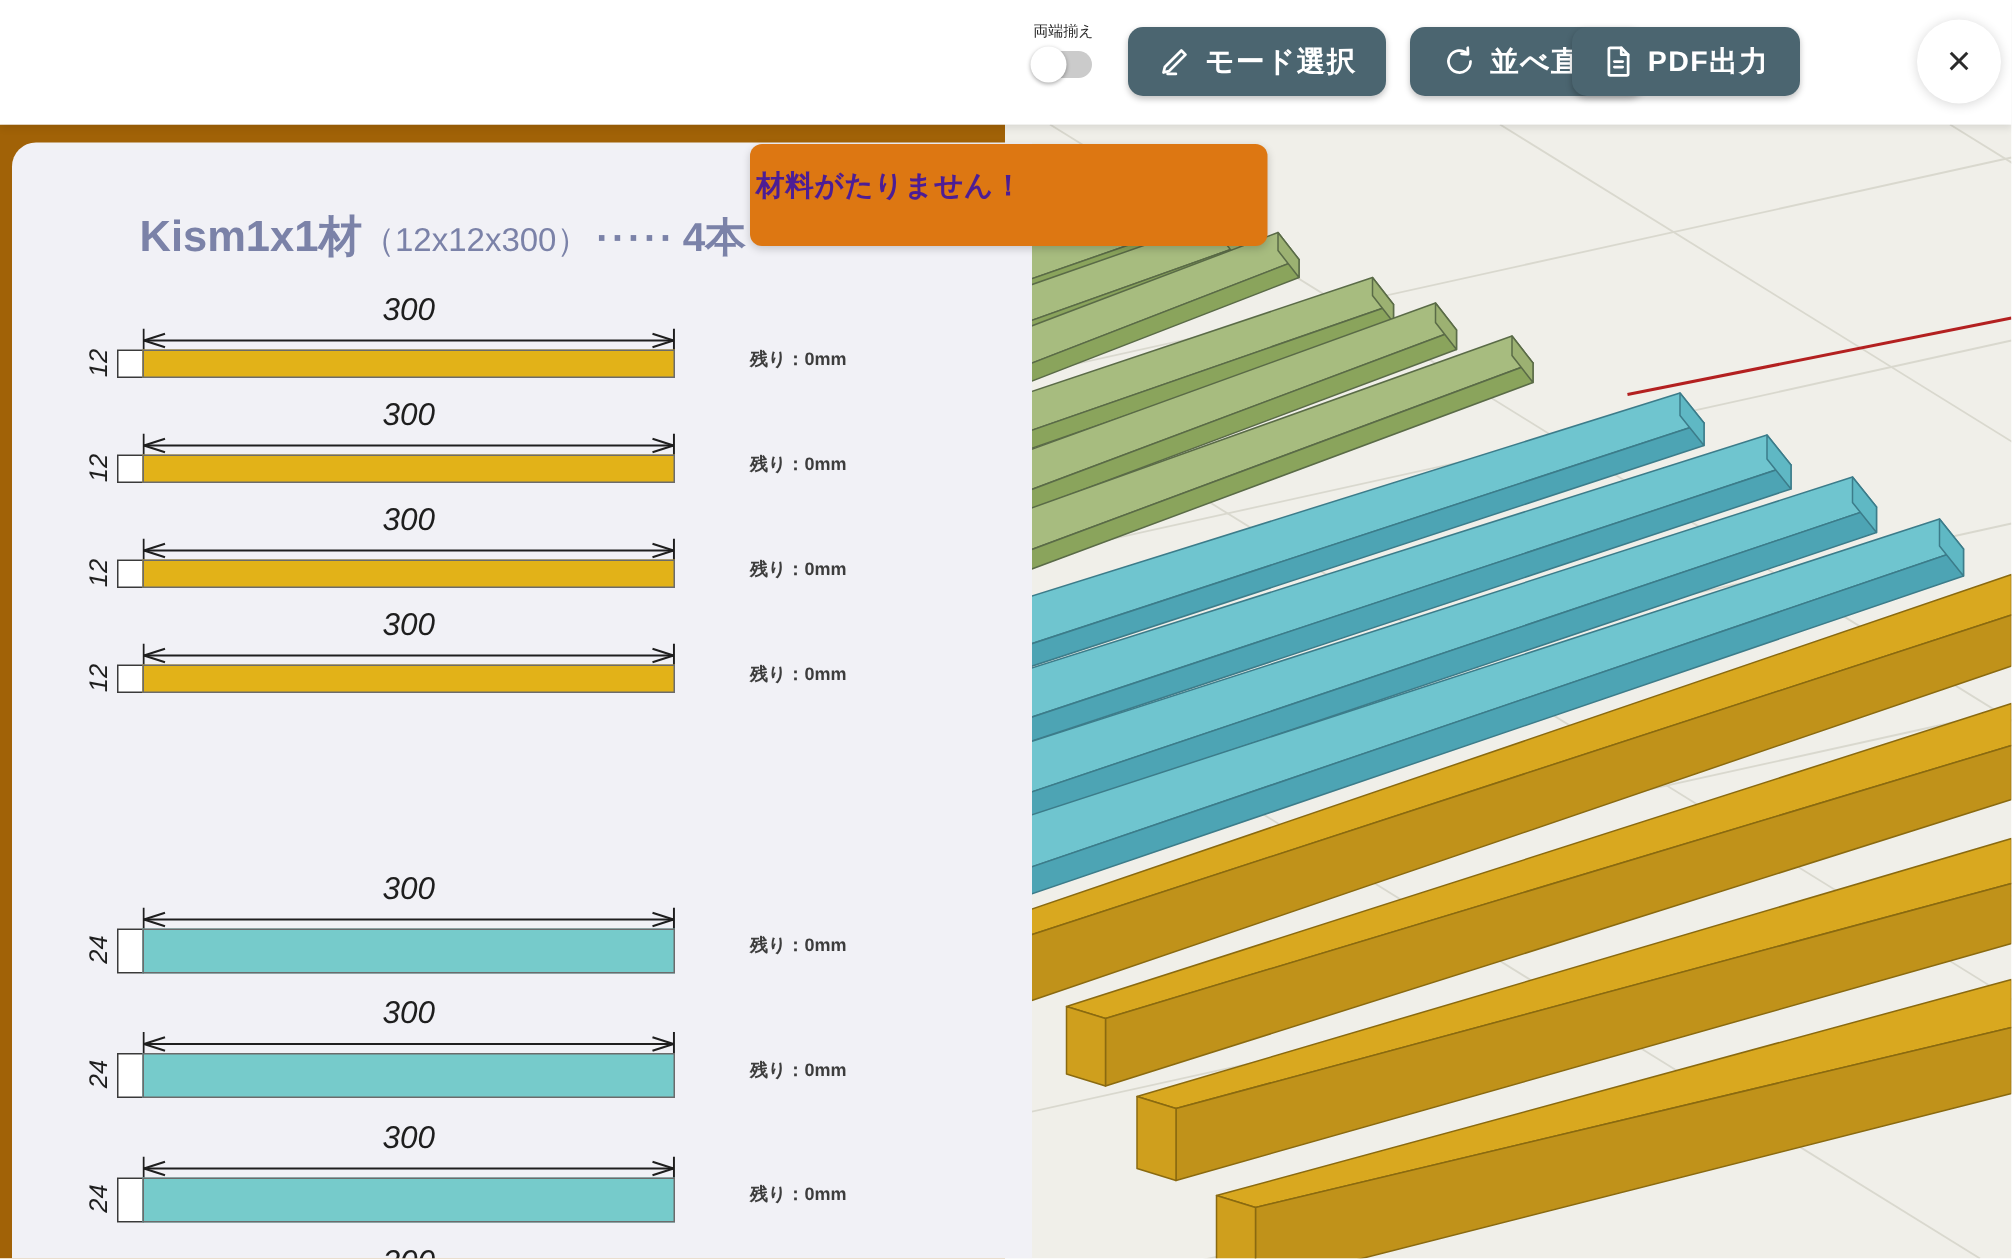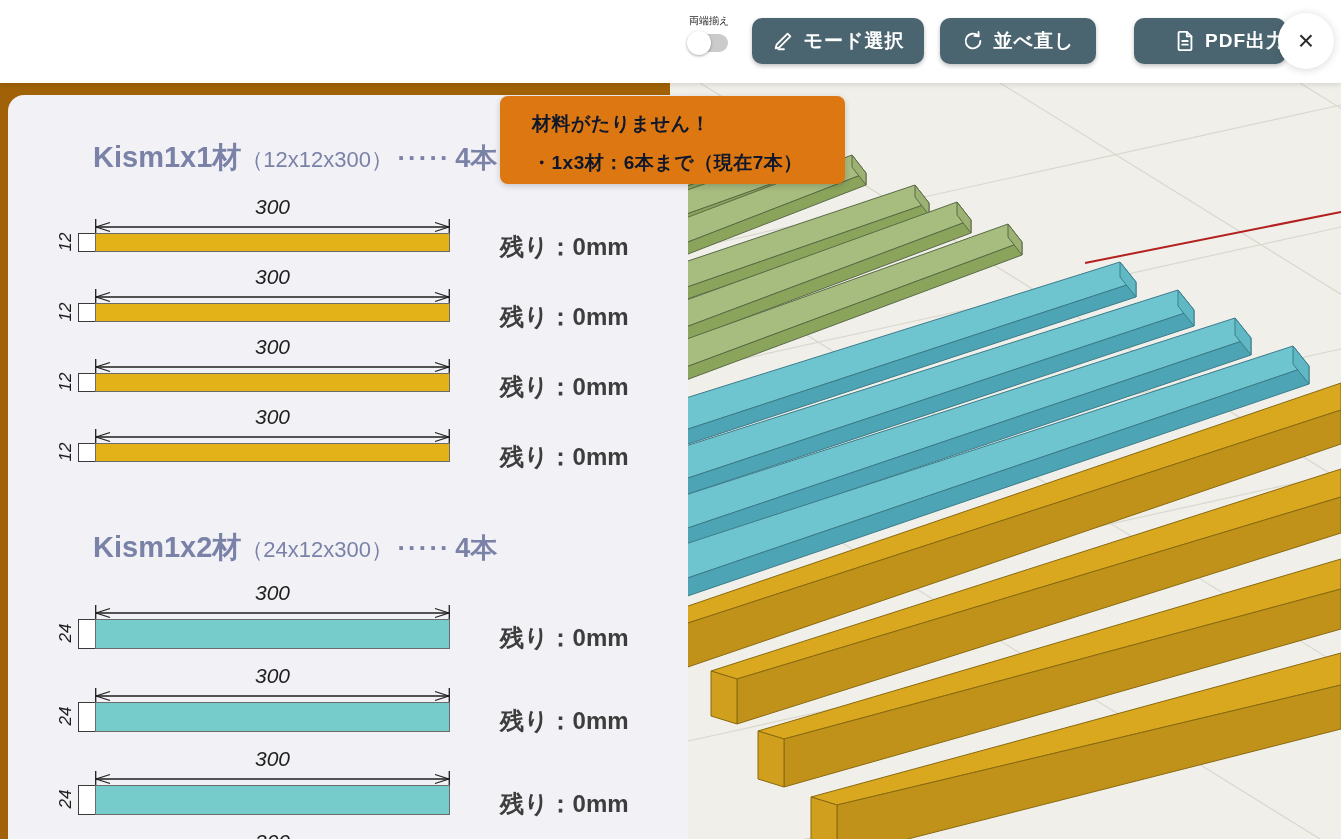--- a/index.html
+++ b/index.html
@@ -15,21 +15,21 @@
   .toggle-label { font-size:10px; color:#2b2b2b; display:block; margin-bottom:6px; }
   .toggle { position:relative; width:38px; height:18px; background:#cbcbcb; border-radius:9px; margin:4px auto 0; cursor:pointer; }
   .toggle-knob { position:absolute; left:-3px; top:-3px; width:24px; height:24px; background:#ffffff; border-radius:50%;
                  box-shadow:0 1px 3px rgba(0,0,0,.35); }
   .hbtn { position:absolute; top:18px; height:46px; background:#4b6570; color:#fff; border:none; border-radius:10px;
           font-size:19px; font-weight:700; font-family:inherit; display:flex; align-items:center; justify-content:center;
           gap:10px; cursor:pointer; box-shadow:0 2px 4px rgba(0,0,0,.25); letter-spacing:1px; }
   .hbtn svg { flex:0 0 auto; }
   #btn-mode { left:752px; width:172px; }
   #btn-rearrange { left:940px; width:156px; }
-  #btn-pdf { left:1134px; width:152px;justify-content:flex-end; }
+  #btn-pdf { left:1048px; width:152px; }
   .close-btn { position:absolute; left:1278px; top:13px; width:56px; height:56px; border-radius:50%; background:#fff;
                border:none; box-shadow:0 1px 8px rgba(0,0,0,.16); font-size:28px; color:#2b2b2b; cursor:pointer;
                font-family:inherit; line-height:56px; text-align:center; }
 
   
   .left-area { position:absolute; left:0; top:83px; width:670px; height:756px; background:#a16207; }
   .cut-card { position:absolute; left:8px; top:12px; width:680px; height:744px; background:#f1f1f6;
               border-radius:16px 0 0 0; overflow:hidden; }
   .section-title { position:absolute; left:85px; white-space:nowrap; color:#7b82a8; }
   .st-name { font-size:29px; font-weight:600; }
@@ -38,28 +38,28 @@
   .st-count { font-size:27px; font-weight:600; }
 
   .cut-row { position:absolute; left:0; width:670px; }
   .dim-num { position:absolute; left:87px; top:0; width:355px; text-align:center; font-size:21px; font-style:italic;
              color:#1e1e1e; font-weight:500; }
   .dim-arrow { position:absolute; left:87px; top:24px; }
   .notch { position:absolute; left:70px; background:#ffffff; border:1px solid #3a3a3a; width:18px; }
   .bar { position:absolute; left:87px; width:355px; border:1px solid #6b6b6b; }
   .side-num { position:absolute; left:38px; width:40px; text-align:center; font-size:17px; font-style:italic;
               color:#1e1e1e; transform:rotate(-90deg); }
-  .remain { position:absolute; left:492px; font-size:24px; font-weight:600; color:#3d3d3d; white-space:nowrap; }
+  .remain { position:absolute; left:492px; font-size:12px; font-weight:600; color:#3d3d3d; white-space:nowrap; }
 
   
   .scene { position:absolute; left:670px; top:83px; width:671px; height:756px; background:#f0efe9; }
 
   
-  .warn { position:absolute; left:500px; top:96px; width:345px; height:88px; background:#dd7712; border-radius:8px;
-          z-index:40; color:#0f172a; padding:15px 32px; box-shadow:0 2px 6px rgba(0,0,0,.18); }
+  .warn { position:absolute; left:500px; top:96px; width:345px; height:68px; background:#dd7712; border-radius:8px;
+          z-index:40; color:#4c1d95; padding:15px 4px; box-shadow:0 2px 6px rgba(0,0,0,.18); }
   .warn-line1 { font-size:19px; font-weight:700; margin-bottom:13px; letter-spacing:.5px; }
   .warn-line2 { font-size:19px; font-weight:700; letter-spacing:.5px; }
 </style>
 </head>
 <body>
 
 <div id="app">
 
   <div class="scene">
     <svg width="671" height="756" viewBox="0 0 671 756">
@@ -204,21 +204,20 @@
                 <line x1="1" y1="8" x2="15" y2="12.5"></line>
                 <line x1="354" y1="8" x2="340" y2="3.5"></line>
                 <line x1="354" y1="8" x2="340" y2="12.5"></line>
               </g>
             </svg></div>
           <span class="side-num" style="top:36.5px">12</span>
           <div class="notch" style="top:38px;height:19px"></div>
           <div class="bar" style="top:38px;height:19px;background:#e2b218"></div>
           <div class="remain" style="top:35.5px">残り：0mm</div>
         </div>
-        <div class="section-title" style="top: 433px;"><span class="st-name">Kism1x2材</span><span class="st-size">（24x12x300）</span> <span class="st-dots">·····</span> <span class="st-count">4本</span></div>
         <div class="cut-row" style="top: 486px; height: 74px;">
           <div class="dim-num">300</div>
           <div class="dim-arrow"><svg width="355" height="16" viewBox="0 0 355 16">
               <g stroke="#1e1e1e" stroke-width="1.3" fill="none">
                 <line x1="0.7" y1="0" x2="0.7" y2="16"></line>
                 <line x1="354.3" y1="0" x2="354.3" y2="16"></line>
                 <line x1="1" y1="8" x2="354" y2="8"></line>
                 <line x1="1" y1="8" x2="15" y2="3.5"></line>
                 <line x1="1" y1="8" x2="15" y2="12.5"></line>
                 <line x1="354" y1="8" x2="340" y2="3.5"></line>
@@ -267,21 +266,20 @@
           <div class="remain" style="top:41px">残り：0mm</div>
         </div>
         <div class="cut-row" style="top: 735px; height: 74px;">
           <div class="dim-num">300</div>
         </div>
       </div>
   </div>
 
   <div class="warn">
     <div class="warn-line1">材料がたりません！</div>
-    <div class="warn-line2">・1x3材：6本まで（現在7本）</div>
   </div>
 
   <div class="header">
 
     <div class="toggle-wrap">
       <span class="toggle-label">両端揃え</span>
       <div class="toggle">
         <div class="toggle-knob"></div>
       </div>
     </div>

